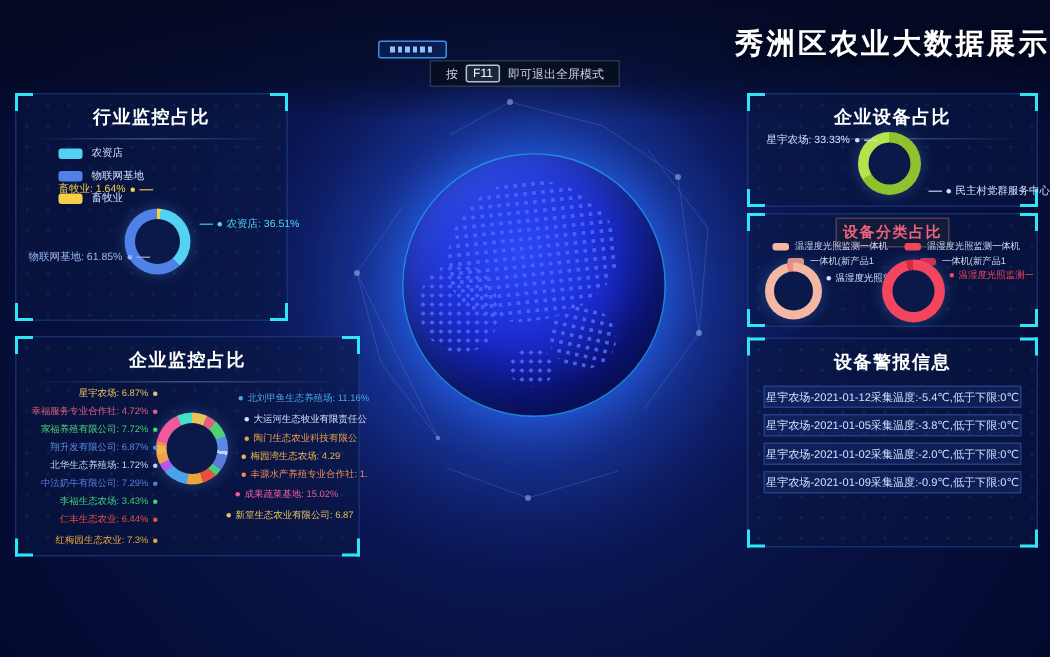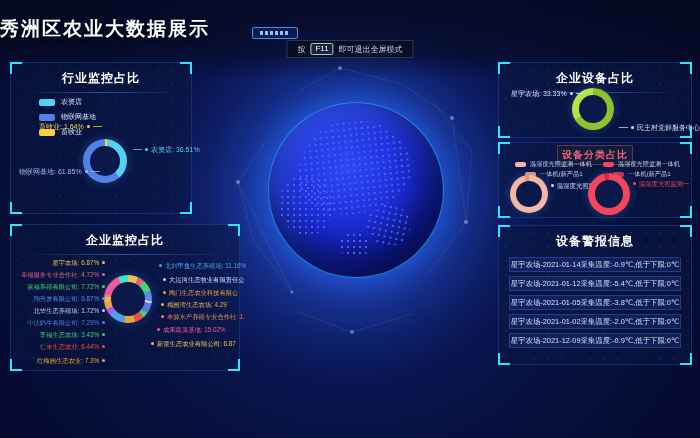--- a/index.html
+++ b/index.html
@@ -5,21 +5,21 @@
   html,body{margin:0;padding:0;background:#04092a;}
   .stage{position:relative;width:700px;height:438px;overflow:hidden;
     font-family:"Liberation Sans","DejaVu Sans",sans-serif;color:#fff;
     background:
       linear-gradient(180deg, rgba(4,8,28,.75) 0px, rgba(4,8,28,.55) 52px, rgba(4,8,28,0) 80px),
       radial-gradient(circle at 50% 45%, rgba(45,95,240,.50), rgba(10,22,80,0) 44%),
       radial-gradient(circle at 50% 45%, #13298e 0%, #0a1757 36%, #071140 62%, #04092e 100%);}
   .stage *{box-sizing:border-box;}
 
   
-  .hd-title{position:absolute;left:0;right:12px;top:16px;text-align:left;
+  .hd-title{position:absolute;left:0;right:0;top:16px;text-align:right;
     font-size:19px;font-weight:bold;letter-spacing:2px;color:#fff;
     text-shadow:0 2px 6px rgba(0,0,0,.7);}
   .logo{position:absolute;left:252px;top:27px;width:46px;height:12px;
     border:1px solid #3f8fe8;border-radius:2px;background:rgba(20,50,120,.4);
     display:flex;align-items:center;justify-content:center;}
   .logo i{display:block;width:30px;height:4px;
     background:repeating-linear-gradient(90deg,#8fc0ff 0 3px,transparent 3px 5px);}
   .tip{position:absolute;top:40px;left:50%;transform:translateX(-50%);
     display:flex;align-items:center;gap:5px;background:rgba(8,14,30,.88);
     border:1px solid rgba(80,100,140,.45);padding:2px 10px;font-size:8px;color:#c9d2e2;}
@@ -273,20 +273,19 @@
     <div class="donut" style="left: 89px; top: 30px; width: 42px; height: 42px; background: conic-gradient(rgb(244, 69, 94) 0deg, rgb(244, 69, 94) 345.6deg, rgb(208, 43, 68) 345.6deg, rgb(208, 43, 68) 360deg);"></div>
     <div class="co sm" style="left: 134px; top: 36px; color: rgb(244, 69, 94);">
       <span class="dt"></span>
         <span>温湿度光照监测一</span>
     </div>
   </div>
 
   <div class="panel" style="left:498px;top:225px;width:194px;height:140px;">
     <div class="p-title">设备警报信息</div>
     <div style="height:7px;"></div>
-    <div class="alarm">星宇农场-2021-01-14采集温度:-0.9℃,低于下限:0℃</div>
     <div class="alarm">星宇农场-2021-01-12采集温度:-5.4℃,低于下限:0℃</div>
     <div class="alarm">星宇农场-2021-01-05采集温度:-3.8℃,低于下限:0℃</div>
     <div class="alarm">星宇农场-2021-01-02采集温度:-2.0℃,低于下限:0℃</div>
-    <div class="alarm">星宇农场-2021-12-09采集温度:-0.9℃,低于下限:0℃</div>
+    <div class="alarm">星宇农场-2021-01-09采集温度:-0.9℃,低于下限:0℃</div>
   </div>
 
 </div>
 
 </body></html>

